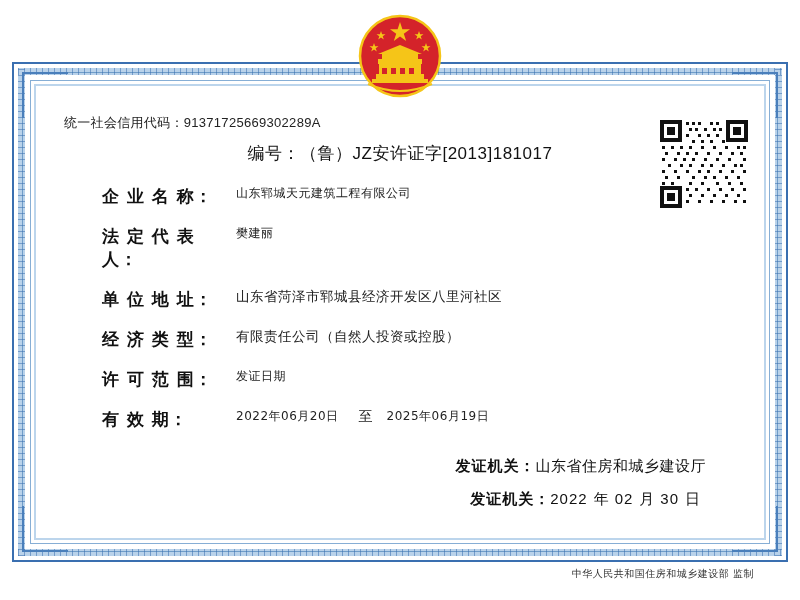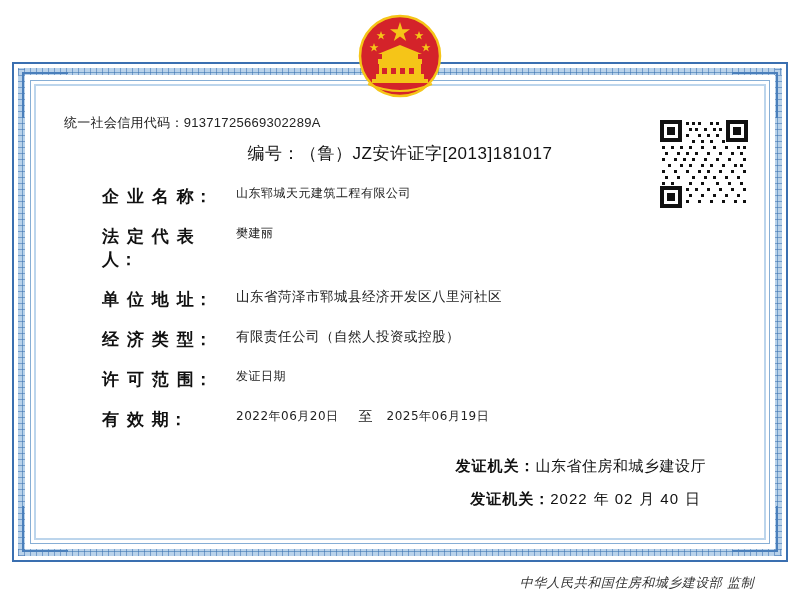--- a/index.html
+++ b/index.html
@@ -205,26 +205,25 @@
   .issuer-date span.num {
     letter-spacing: 1px;
   }
   .issuer-date .unit {
     margin: 0 6px;
   }
 
   .footer-note {
     position: absolute;
     right: 46px;
-    bottom: 8px;
-    font-size: 13px;
+    bottom: 19px;
+    font-size: 10px;
     color: #333;
     letter-spacing: 0.5px;
     font-family: "DejaVu Sans", "Liberation Sans", sans-serif;
-    font-style: italic;
   }
 </style>
 </head>
 <body>
 
 <div class="certificate">
 
   <div class="frame-outer"></div>
   <div class="frame-mid"></div>
   <div class="band top"></div>
@@ -422,21 +421,21 @@
         <div class="field-value">2025年06月19日</div>
       </div>
 
     </div>
 
     <div class="issuer-block">
       <div class="issuer-row">
         <span class="issuer-label">发证机关：</span><span class="issuer-value">山东省住房和城乡建设厅</span>
       </div>
       <div class="issuer-row issuer-date">
-        <span class="issuer-label">发证机关：</span><span class="num">2022</span><span class="unit">年</span><span class="num">02</span><span class="unit">月</span><span class="num">40</span><span class="unit">日</span>
+        <span class="issuer-label">发证机关：</span><span class="num">2022</span><span class="unit">年</span><span class="num">02</span><span class="unit">月</span><span class="num">30</span><span class="unit">日</span>
       </div>
     </div>
 
   </div>
 
   <div class="footer-note">中华人民共和国住房和城乡建设部  监制</div>
 
 </div>
 
 </body></html>

